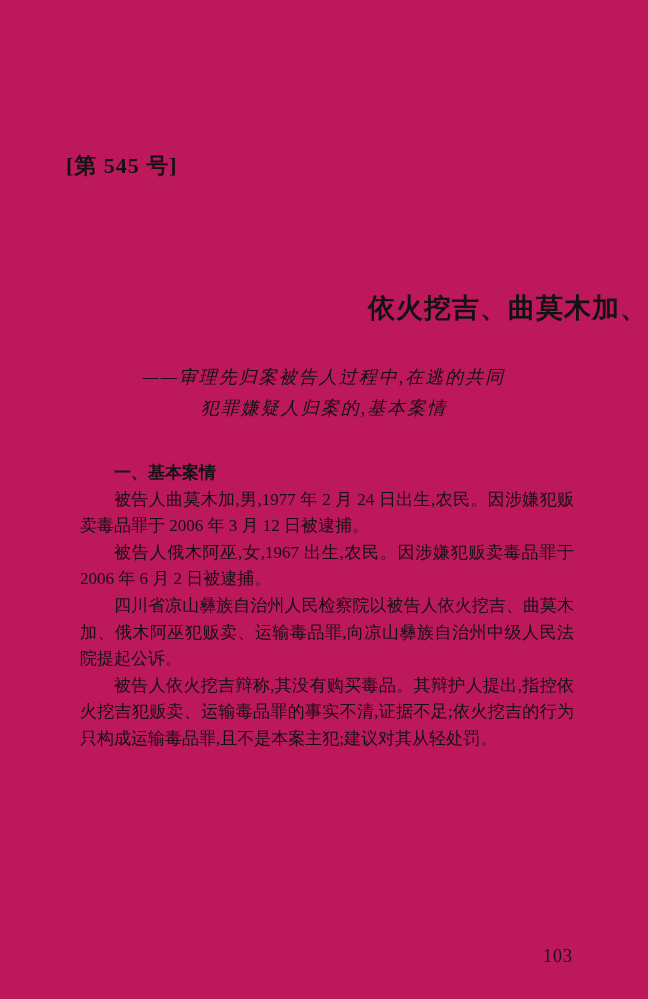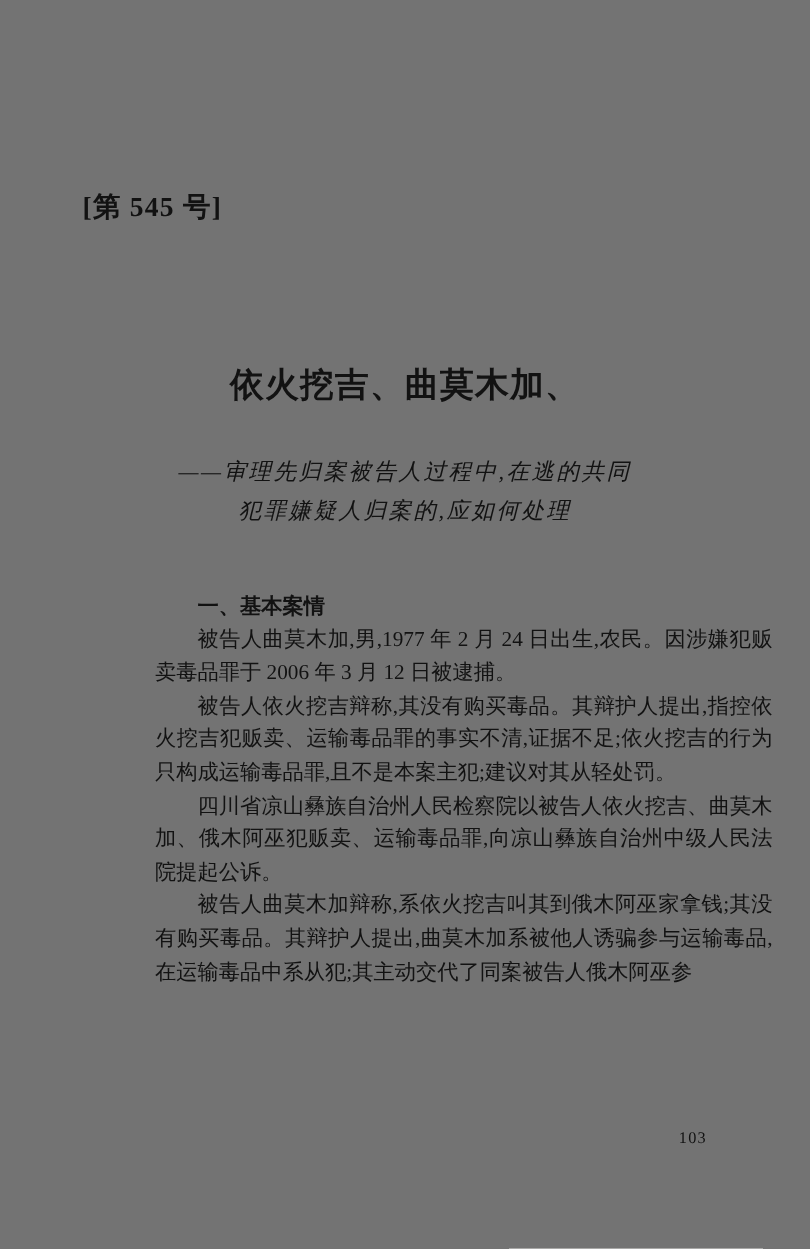--- a/index.html
+++ b/index.html
@@ -4,106 +4,105 @@
 <style>
   * { margin: 0; padding: 0; box-sizing: border-box; }
   html, body {
     width: 648px; height: 999px;
     background: #f5f5f3;
     font-family: "Liberation Serif", "DejaVu Serif", serif;
   }
   .page {
     position: relative;
     width: 648px; height: 999px;
-    background: #737373;
+    background: #be185d;
     color: #121212;
     overflow: hidden;
   }
   .case-number {
     position: absolute;
     left: 66px; top: 151px;
     font-size: 22px;
     font-weight: 700;
     letter-spacing: 1px;
     white-space: nowrap;
   }
   .title {
     position: absolute;
     left: 0; top: 291px;
     width: 648px;
-    text-align: center;
+    text-align: right;
     font-size: 27px;
     font-weight: 700;
     line-height: 35px;
     letter-spacing: 1px;
   }
   .subtitle {
     position: absolute;
     left: 0; top: 362px;
     width: 648px;
     text-align: center;
     font-size: 18px;
     font-style: italic;
     line-height: 31px;
     letter-spacing: 2px;
   }
   .body {
     position: absolute;
-    left: 80px; top: 472px;
+    left: 80px; top: 460px;
     width: 494px;
     font-size: 17px;
     line-height: 26.6px;
     text-align: justify;
     text-justify: inter-ideograph;
-    margin-left: 44px;
   }
   .section-heading {
     font-family: "Liberation Sans", "DejaVu Sans", sans-serif;
     font-size: 17px;
     font-weight: 700;
     text-indent: 2em;
     line-height: 26.6px;
   }
   .body-par {
     text-indent: 2em;
   }
   .page-number {
     position: absolute;
-    left: 543px; top: 902px;
-    font-size: 13px;
+    left: 543px; top: 946px;
+    font-size: 18px;
     letter-spacing: 1px;
   }
 </style>
 </head>
 <body>
 
 <div class="page">
 
   <div class="case-number">[第 545 号]</div>
 
   <div class="title">
     <div>依火挖吉、曲莫木加、</div>
   </div>
 
   <div class="subtitle">
     <div>——审理先归案被告人过程中,在逃的共同</div>
-    <div>犯罪嫌疑人归案的,应如何处理</div>
+    <div>犯罪嫌疑人归案的,基本案情</div>
   </div>
 
   <div class="body">
     <div class="section-heading">一、基本案情</div>
     <div>
 
 
         <p class="body-par">被告人曲莫木加,男,1977 年 2 月 24 日出生,农民。因涉嫌犯贩卖毒品罪于 2006 年 3 月 12 日被逮捕。</p>
 
+        <p class="body-par">被告人俄木阿巫,女,1967 出生,农民。因涉嫌犯贩卖毒品罪于 2006 年 6 月 2 日被逮捕。</p>
+
+        <p class="body-par">四川省凉山彝族自治州人民检察院以被告人依火挖吉、曲莫木加、俄木阿巫犯贩卖、运输毒品罪,向凉山彝族自治州中级人民法院提起公诉。</p>
 
         <p class="body-par">被告人依火挖吉辩称,其没有购买毒品。其辩护人提出,指控依火挖吉犯贩卖、运输毒品罪的事实不清,证据不足;依火挖吉的行为只构成运输毒品罪,且不是本案主犯;建议对其从轻处罚。</p>
 
-        <p class="body-par">四川省凉山彝族自治州人民检察院以被告人依火挖吉、曲莫木加、俄木阿巫犯贩卖、运输毒品罪,向凉山彝族自治州中级人民法院提起公诉。</p>
-
-        <p class="body-par">被告人曲莫木加辩称,系依火挖吉叫其到俄木阿巫家拿钱;其没有购买毒品。其辩护人提出,曲莫木加系被他人诱骗参与运输毒品,在运输毒品中系从犯;其主动交代了同案被告人俄木阿巫参</p>
       </div>
   </div>
 
   <div class="page-number">103</div>
 
 </div>
 
 </body></html>

